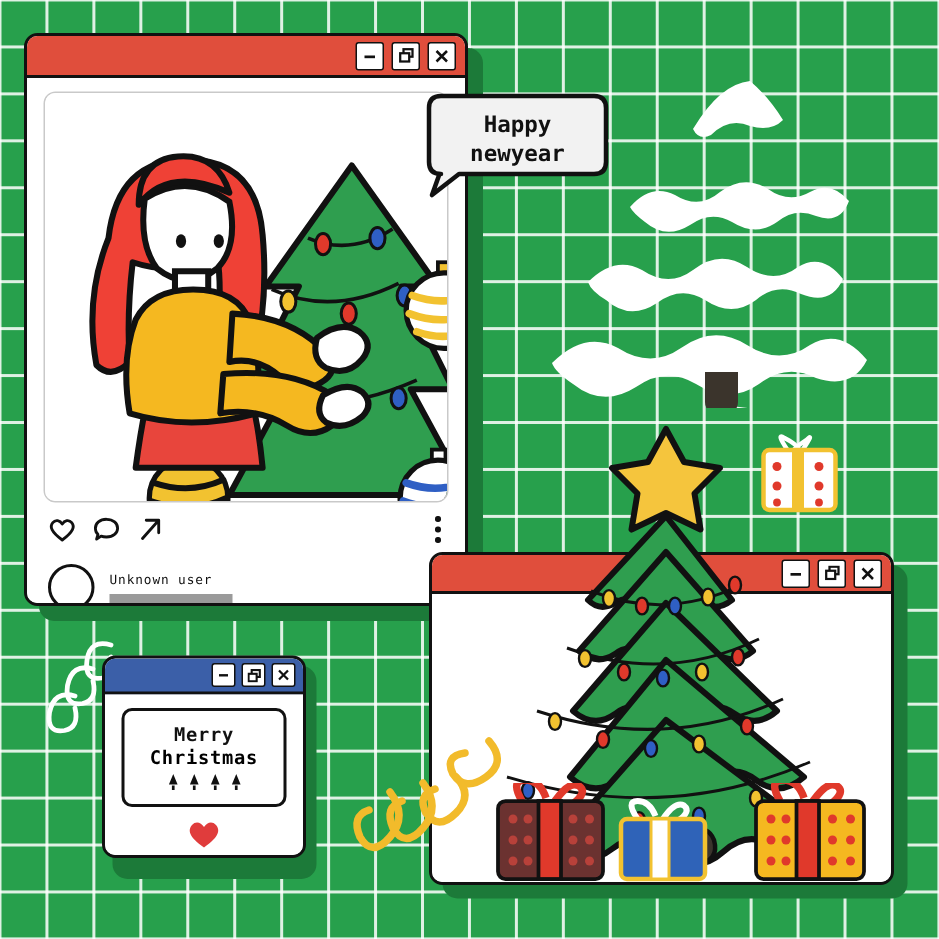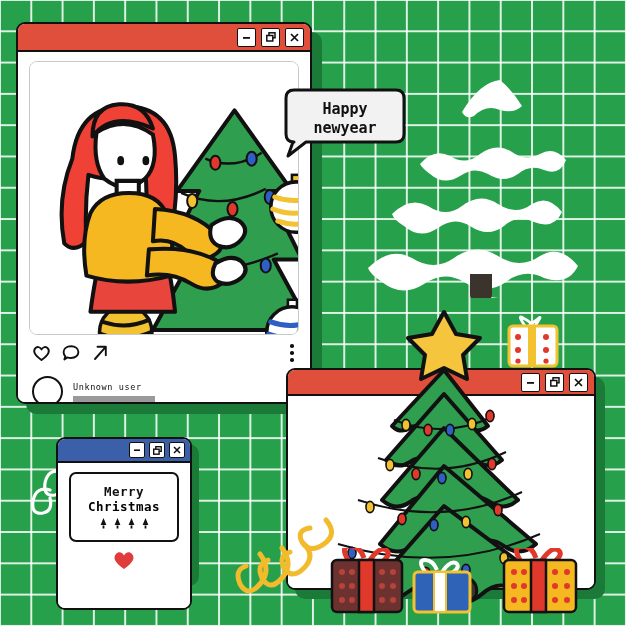--- a/index.html
+++ b/index.html
@@ -57,41 +57,41 @@
   .post-actions svg{display:block;}
   .dots-menu{position:absolute;right:16px;top:292px;display:flex;flex-direction:column;gap:3.5px;align-items:center;}
   .dots-menu i{width:3.6px;height:3.6px;background:#111;border-radius:50%;display:block;}
   .post-user{position:absolute;left:14px;top:324px;display:flex;align-items:center;gap:10px;}
   .avatar{width:27px;height:27px;border-radius:50%;border:2px solid #111;background:#fff;flex:0 0 auto;}
   .user-meta{display:flex;flex-direction:column;gap:4px;}
   .user-name{font-size:8.5px;color:#111;letter-spacing:.6px;font-family:"DejaVu Sans Mono",monospace;}
   .user-bar{width:82px;height:6px;background:#9a9a9a;}
 
   
-  #win-merry{left:56px;top:437px;width:136px;height:173px;}
+  #win-merry{left:68px;top:437px;width:136px;height:135px;}
   #win-merry .win-shadow{left:7px;top:7px;width:136px;height:142px;}
   #win-merry .titlebar{height:22px;flex:0 0 22px;gap:4px;padding-right:5px;}
   #win-merry .ctl{width:14px;height:14px;border-width:1.4px;}
   .merry-inner{position:absolute;inset:0;display:flex;flex-direction:column;align-items:center;padding-top:9px;}
   .merry-box{
     width:106px;height:66px;border:2px solid #111;border-radius:7px;background:#fff;
     display:flex;flex-direction:column;align-items:center;justify-content:center;gap:2px;
   }
   .merry-t1{font-size:12.5px;font-weight:bold;color:#111;letter-spacing:.5px;line-height:1.05;}
   .merry-t2{font-size:12.5px;font-weight:bold;color:#000000;letter-spacing:.5px;line-height:1.05;}
   .merry-glyphs{display:flex;gap:7px;margin-top:3px;}
   .merry-heart{margin-top:7px;}
 
   
   #win-tree{left:286px;top:368px;width:310px;height:222px;}
   #win-tree .win-shadow{left:9px;top:9px;width:310px;height:222px;}
   #win-tree .titlebar{height:24px;flex:0 0 24px;}
 
   
-  .overlay{position:absolute;pointer-events:none;margin-top:26px;}
+  .overlay{position:absolute;pointer-events:none;}
   .ov-svg{display:block;}
 </style>
 </head>
 <body>
 
 <div id="stage">
 
   <div class="bg-grid"></div>
 
   <div class="overlay" style="left:344px;top:42px;width:272px;height:230px;">

